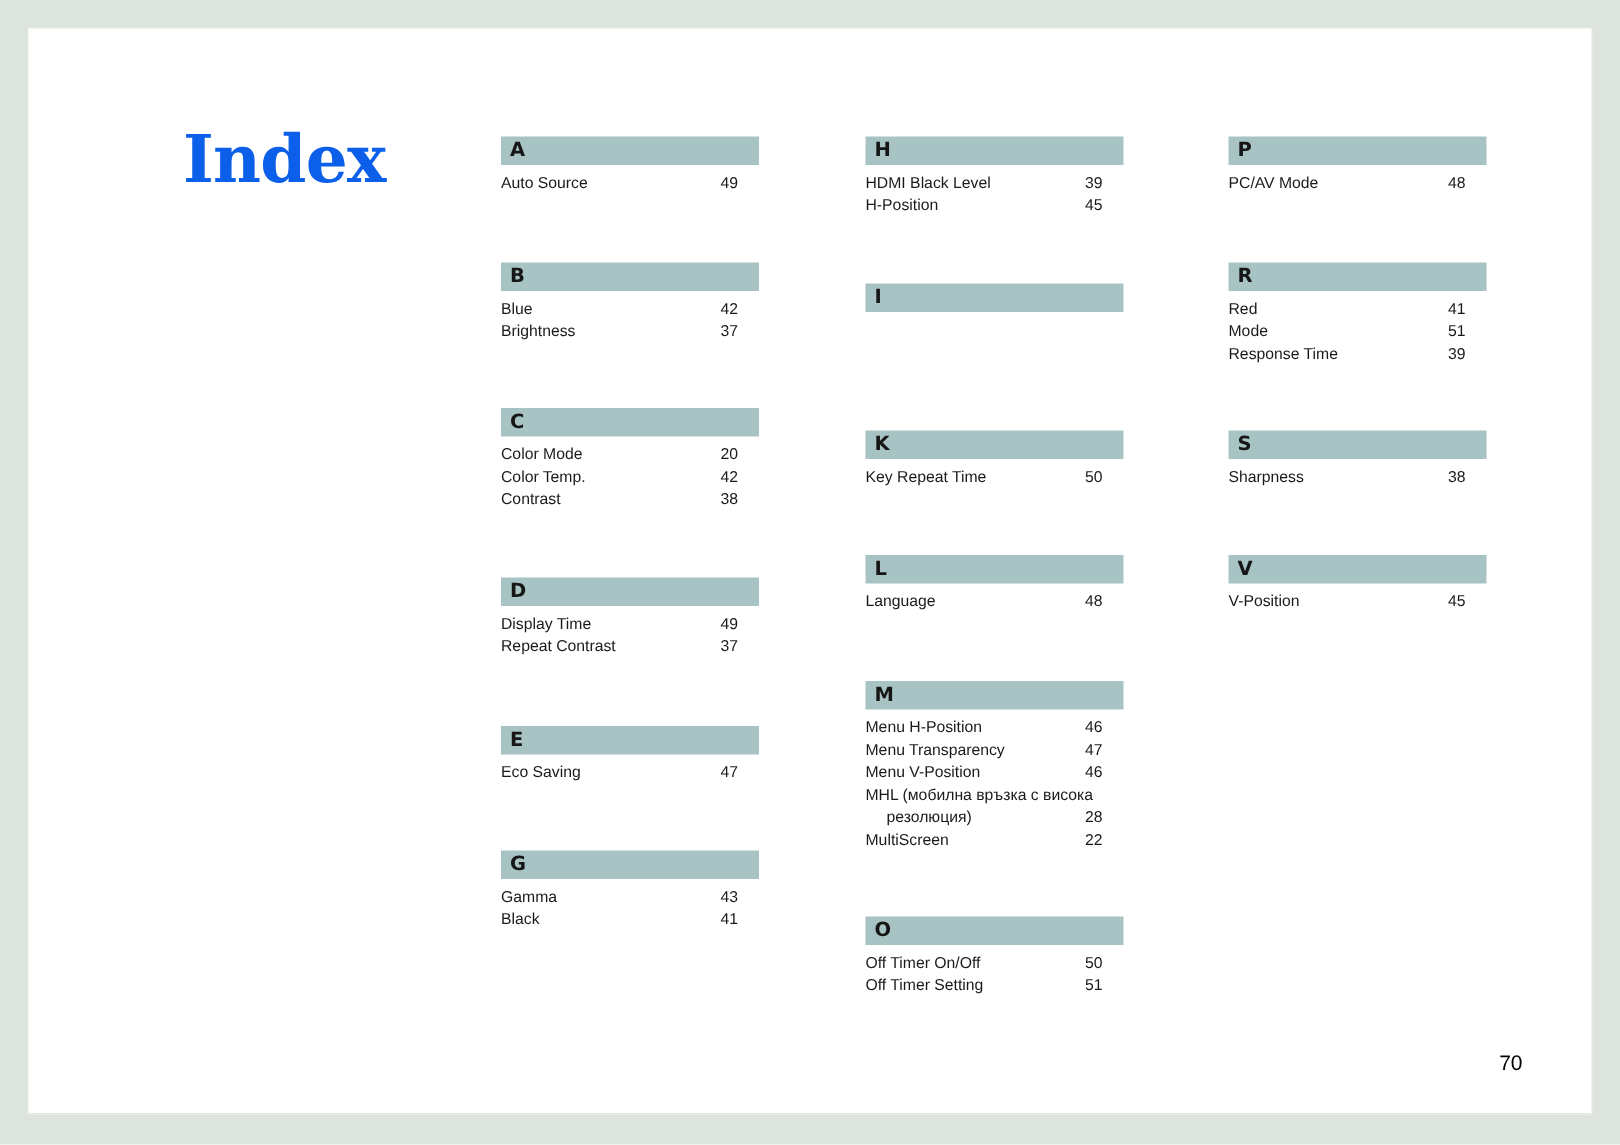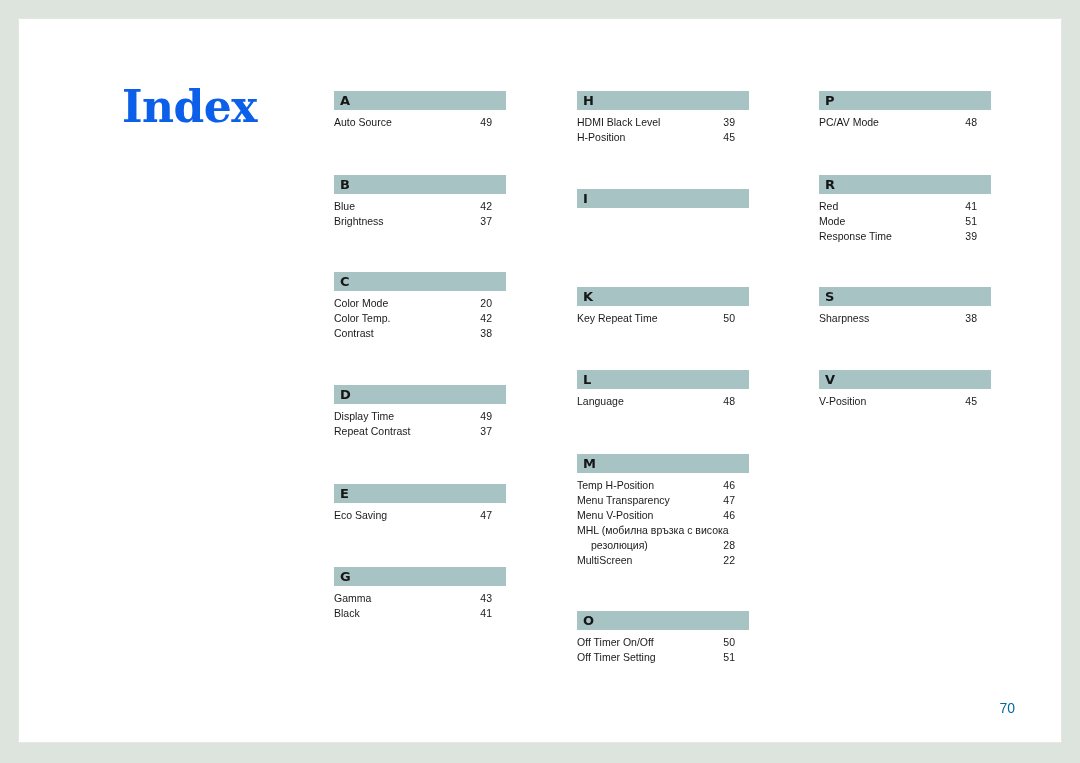--- a/index.html
+++ b/index.html
@@ -83,21 +83,21 @@
     padding-right: 14px;
   }
   .entry.wrap-first .page { color: transparent; }
   .entry.indented .label { padding-left: 14px; }
 
   #page-number {
     position: absolute;
     right: 46px;
     bottom: 26px;
     font-size: 14px;
-    color: #0369a1;
+    color: #000000;
   }
 </style>
 </head>
 <body>
 
 <div id="page">
 
   <div id="title">Index</div>
 
   <div class="column" id="col-1">
@@ -208,21 +208,21 @@
           <div class="entry">
             <span class="label">Language</span>
             <span class="page">48</span>
           </div>
         </div>
       </div>
       <div class="section" style="top: 435px;">
         <div class="sec-head">M</div>
         <div class="entries">
           <div class="entry">
-            <span class="label">Temp H-Position</span>
+            <span class="label">Menu H-Position</span>
             <span class="page">46</span>
           </div>
           <div class="entry">
             <span class="label">Menu Transparency</span>
             <span class="page">47</span>
           </div>
           <div class="entry">
             <span class="label">Menu V-Position</span>
             <span class="page">46</span>
           </div>

